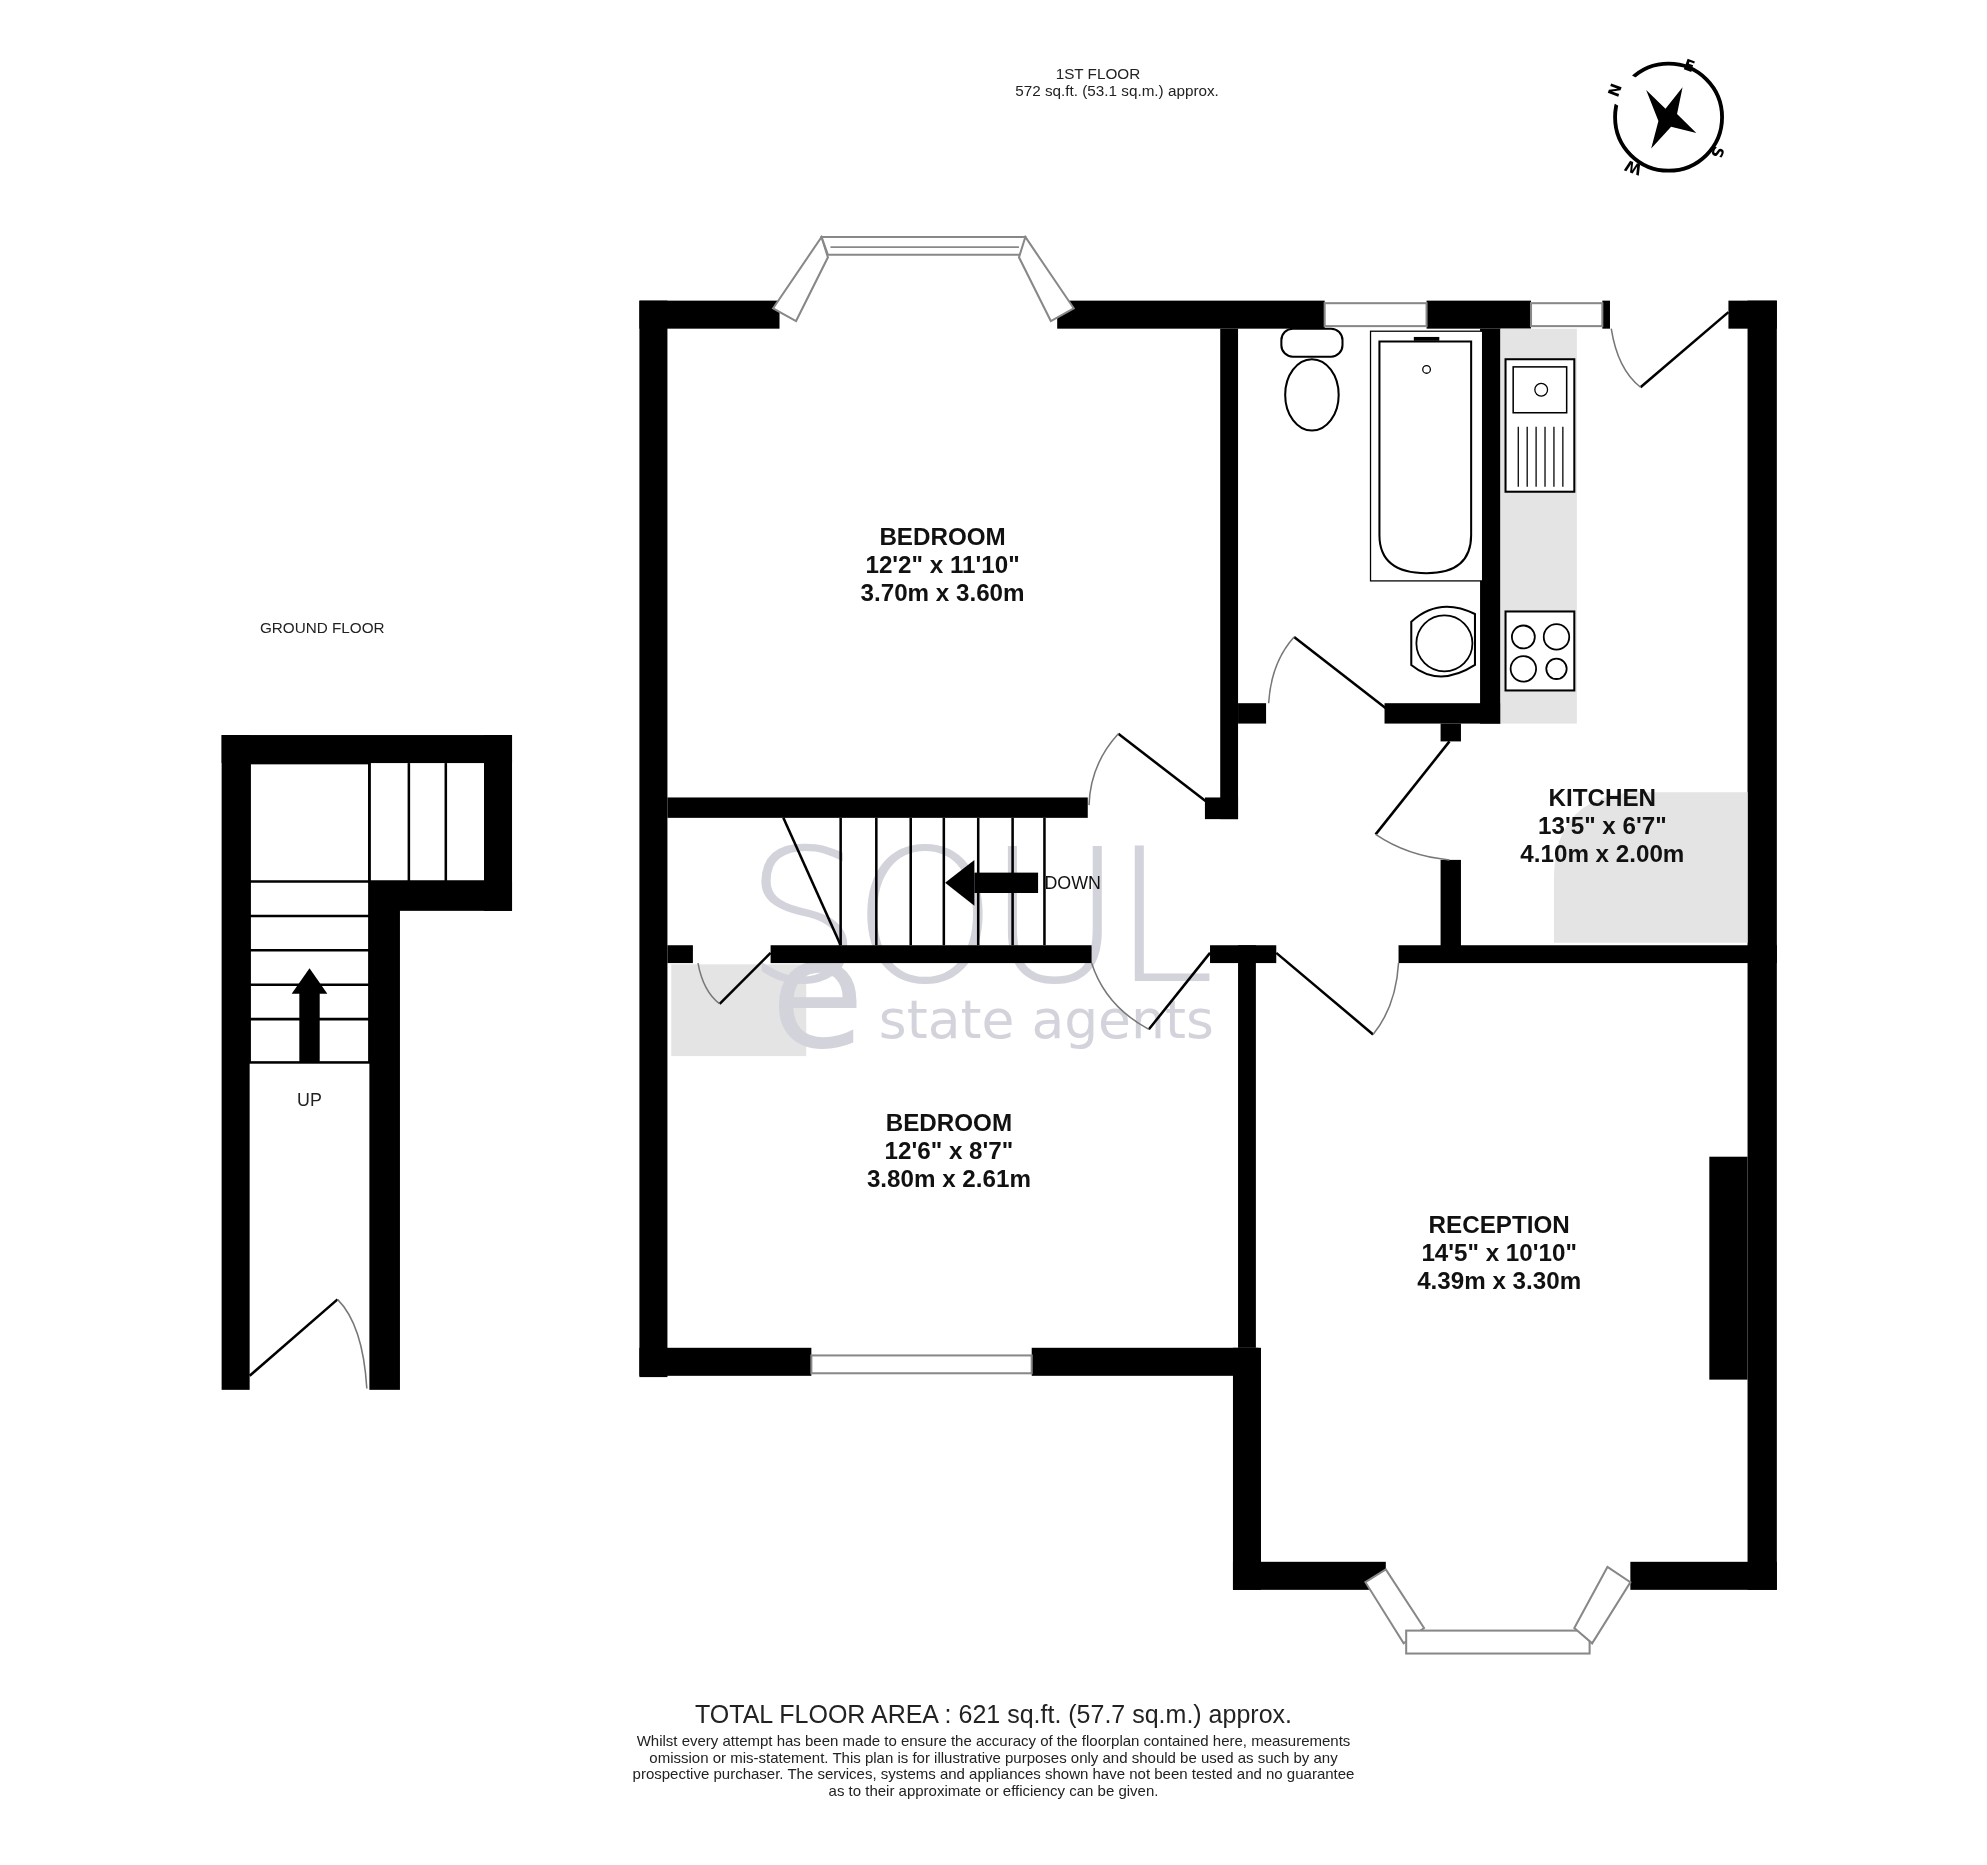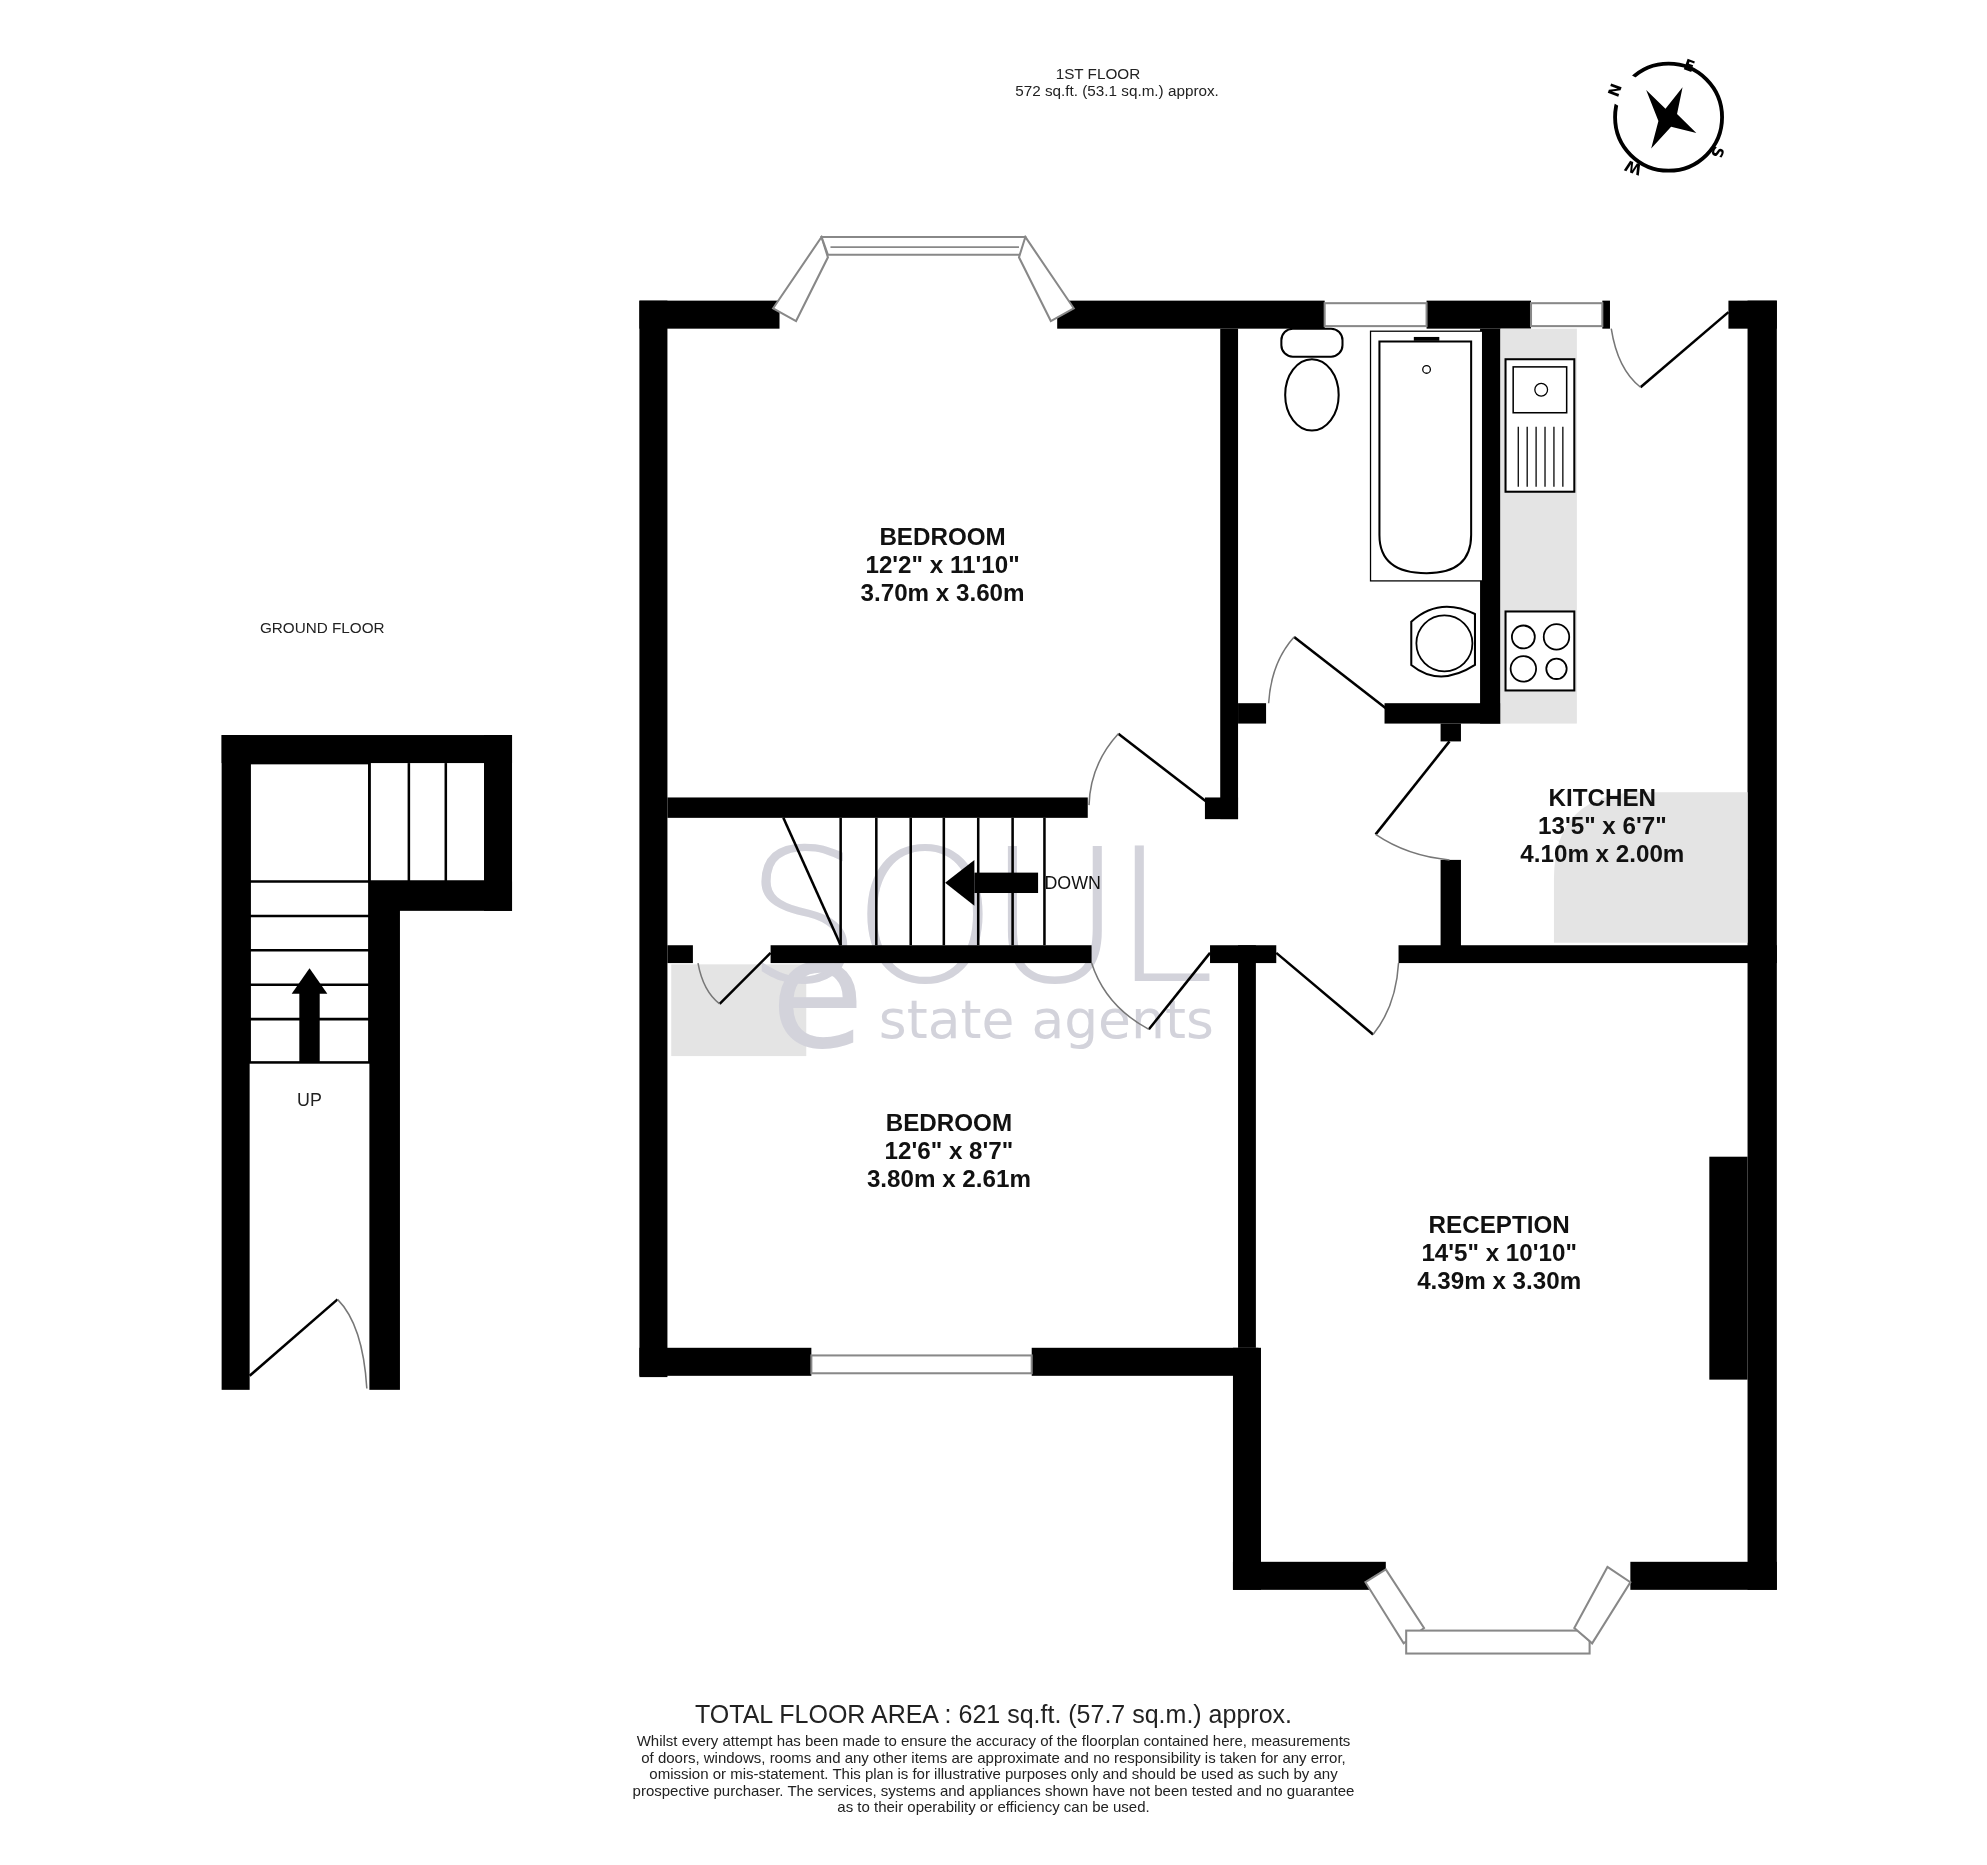--- a/index.html
+++ b/index.html
@@ -220,19 +220,18 @@
     <text class="room-label" x="1177" y="968" font-size="19">RECEPTION</text>
     <text class="room-label" x="1177" y="990" font-size="19">14'5"  x 10'10"</text>
     <text class="room-label" x="1177" y="1012" font-size="19">4.39m  x 3.30m</text>
   </g>
 </svg>
 
 <div class="footer">
   <div class="total">TOTAL FLOOR AREA : 621 sq.ft. (57.7 sq.m.) approx.</div>
   <div class="disc">
     <div>Whilst every attempt has been made to ensure the accuracy of the floorplan contained here, measurements</div>
-    <div>of doors, windows, rooms and any other items are approximate and no responsibility is taken for any error,</div>
     <div>omission or mis-statement. This plan is for illustrative purposes only and should be used as such by any</div>
     <div>prospective purchaser. The services, systems and appliances shown have not been tested and no guarantee</div>
-    <div>as to their operability or efficiency can be used.</div>
+    <div>as to their approximate or efficiency can be given.</div>
   </div>
 </div>
 
 
 </body></html>

